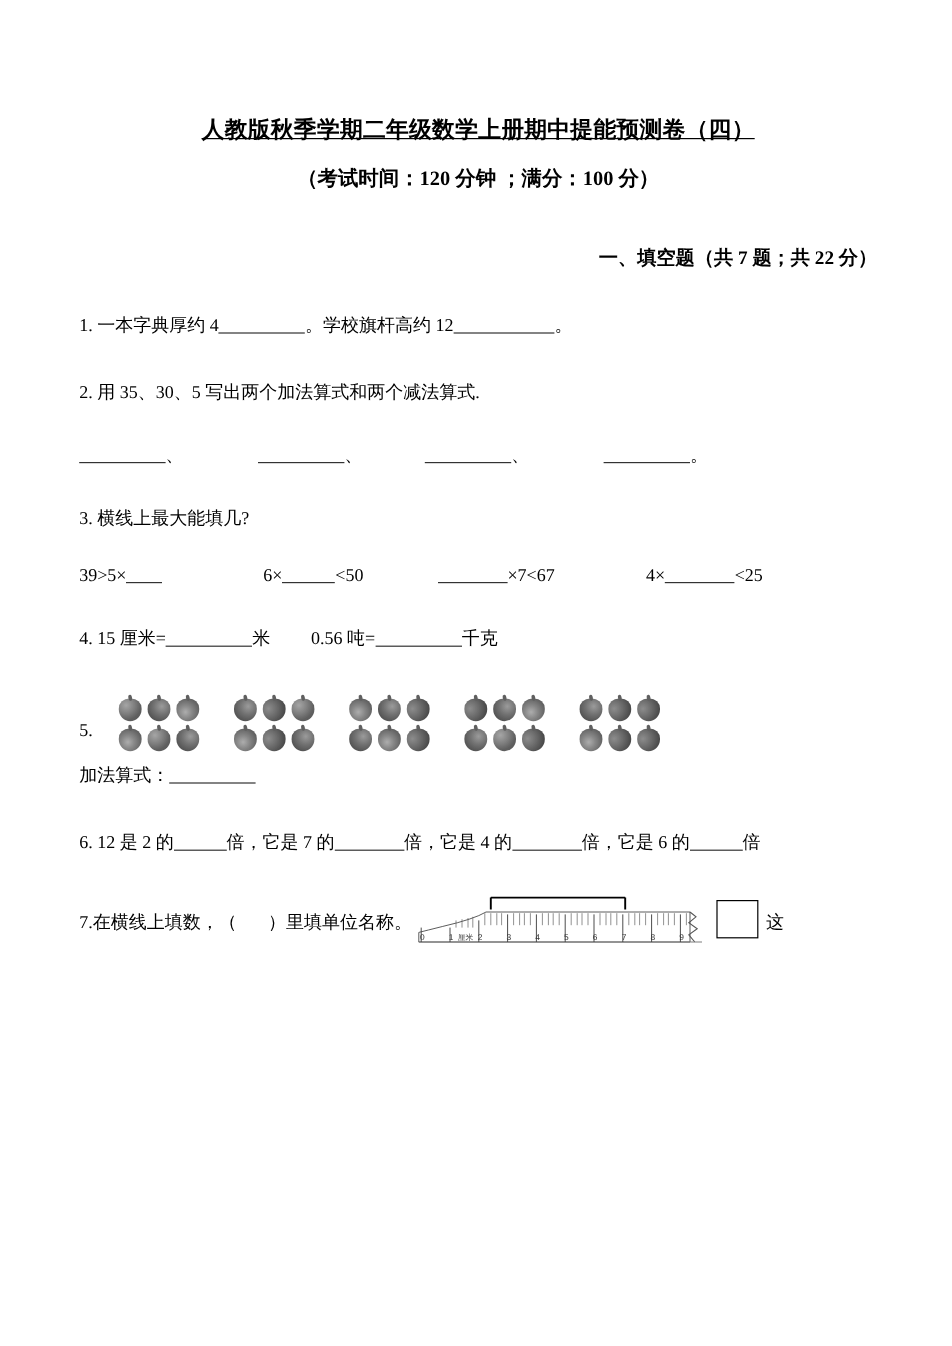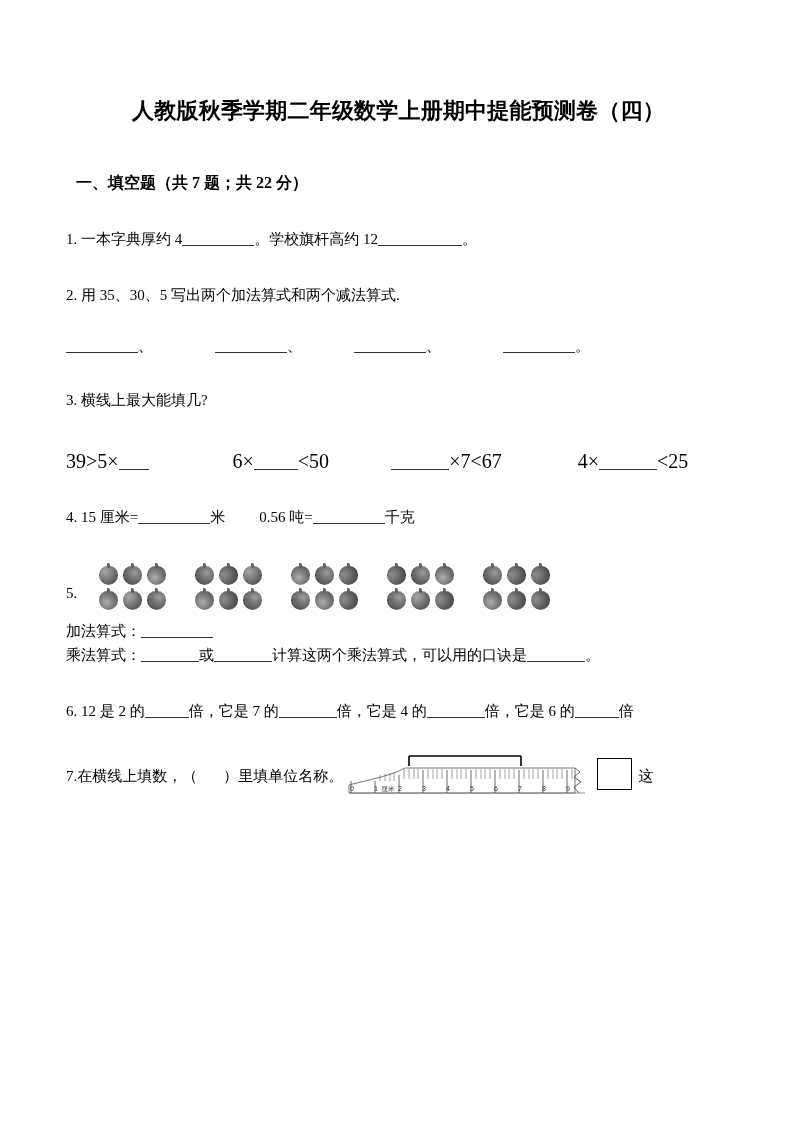--- a/index.html
+++ b/index.html
@@ -26,38 +26,40 @@
   .content {
     position: absolute;
     left: 66px;
     top: 96px;
     width: 665px;
   }
 
   
   .doc-title {
     font-weight: bold;
-    font-size: 22px;
+    font-size: 19px;
     text-align: center;
     letter-spacing: 0.2px;
     margin: 0;
     line-height: 1.4;
+    text-decoration: underline;
   }
   .doc-subtitle {
     font-weight: bold;
     font-size: 17px;
     text-align: center;
     margin: 14px 0 0 0;
     line-height: 1.4;
   }
   .section-title {
     font-weight: bold;
     font-size: 16px;
     margin: 44px 0 0 10px;
     line-height: 1.5;
+    text-align: right;
   }
 
   
   .q {
     font-size: 15px;
     line-height: 1.6;
     margin-top: 32px;
     position: relative;
   }
   .q-sub {
@@ -81,22 +83,22 @@
   .blank-row {
     margin-top: 30px;
     font-size: 15px;
   }
   .gap-a { display: inline-block; width: 62px; }
   .gap-b { display: inline-block; width: 52px; }
   .gap-c { display: inline-block; width: 62px; }
 
   
   .expr-row {
-    margin-top: 38px;
-    font-size: 20px;
+    margin-top: 27px;
+    font-size: 15px;
     white-space: nowrap;
   }
   .expr {
     display: inline-block;
   }
   .expr-gap1 { display: inline-block; width: 84px; }
   .expr-gap2 { display: inline-block; width: 62px; }
   .expr-gap3 { display: inline-block; width: 76px; }
 
   
@@ -195,20 +197,21 @@
   }
   .q7-tail { margin-left: 6px; }
 </style>
 </head>
 <body>
 
 <div class="page">
   <div class="content">
 
     <h1 class="doc-title">人教版秋季学期二年级数学上册期中提能预测卷（四）</h1>
+    <h2 class="doc-subtitle">（考试时间：120 分钟 ；满分：100 分）</h2>
 
     <div class="section-title">一、填空题（共 7 题；共 22 分）</div>
 
     <div class="q">
       <span>1.</span>
       <span>一本字典厚约 4</span><span class="blank b-lg"></span><span>。学校旗杆高约 12</span><span class="blank b-xl"></span><span>。</span>
     </div>
 
     <div class="q">
       <span>2.</span>
@@ -274,23 +277,20 @@
           <span class="apple v4"></span>
           <span class="apple v4"></span>
         </div>
       </div>
     </div>
 
     <div class="q-sub">
       <span>加法算式：</span><span class="blank b-lg"></span>
     </div>
 
-    <div class="q-sub">
-      <span>乘法算式：</span><span class="blank b-md"></span><span>或</span><span class="blank b-md"></span><span>计算这两个乘法算式，可以用的口诀是</span><span class="blank b-md"></span><span>。</span>
-    </div>
 
     <div class="q">
       <span>6.</span>
       <span>12 是 2 的</span><span class="blank b-sm"></span><span>倍，它是 7 的</span><span class="blank b-md"></span><span>倍，它是 4 的</span><span class="blank b-md"></span><span>倍，它是 6 的</span><span class="blank b-sm"></span><span>倍</span>
     </div>
 
     <div class="q7">
       <span>7.</span><span>在横线上填数，（</span><span style="display:inline-block;width:26px"></span><span>）里填单位名称。</span><span class="ruler-wrap">
         <svg class="ruler-svg" width="248" height="44" viewBox="0 0 248 44">
 

